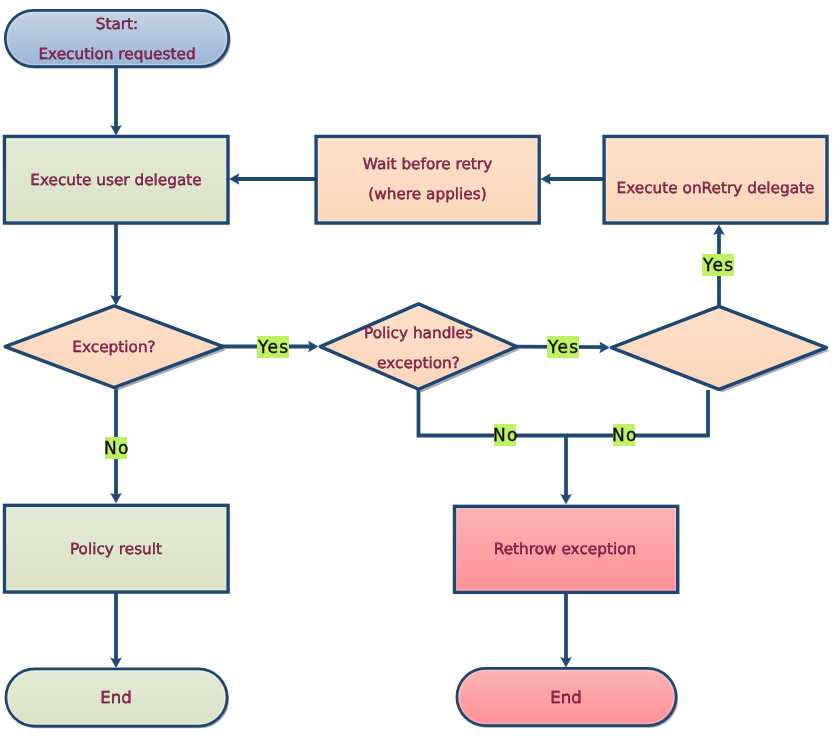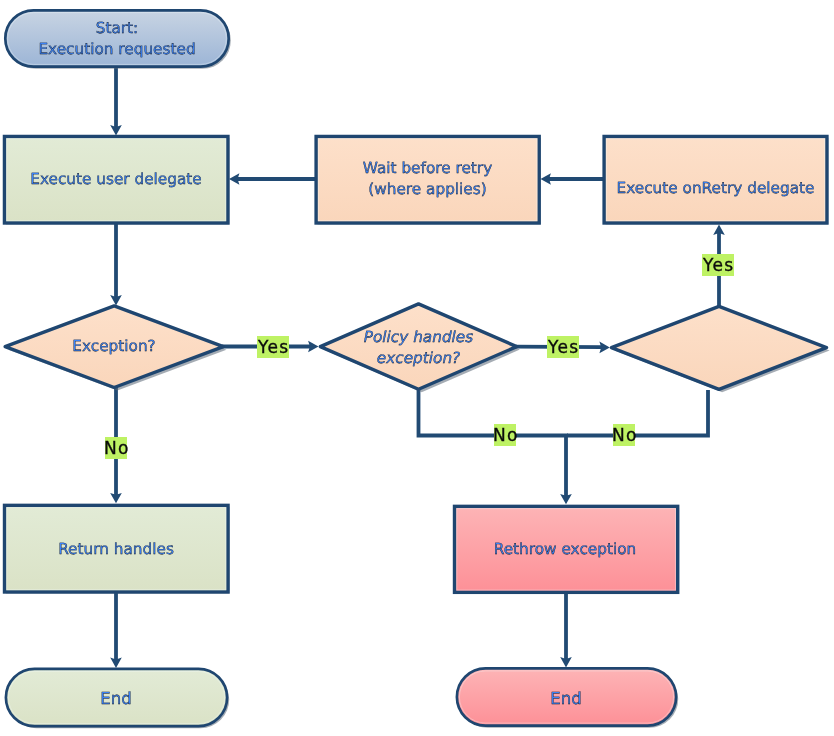--- a/index.html
+++ b/index.html
@@ -3,21 +3,21 @@
 <meta charset="utf-8">
 <title>Retry policy flowchart</title>
 <style>
   html,body{margin:0;padding:0;}
   body{width:834px;height:736px;background:#ffffff;overflow:hidden;
        font-family:"DejaVu Sans",sans-serif;}
   #stage{position:relative;width:834px;height:736px;}
   svg.layer{position:absolute;left:0;top:0;width:834px;height:736px;}
   .nodelabel{position:absolute;display:flex;align-items:center;justify-content:center;
     will-change:transform;transform:translateZ(0);
-    text-align:center;color:#3b82f6;font-size:15.3px;line-height:21px;
+    text-align:center;color:#be185d;font-size:15.3px;line-height:30px;
     -webkit-font-smoothing:antialiased;text-rendering:geometricPrecision;
     -webkit-text-stroke:0.35px #0c0c0c;}
   .nodelabel > span{display:block;position:relative;top:0px;white-space:pre-line;}
   .edgelabel{position:absolute;display:flex;align-items:center;justify-content:center;
     will-change:transform;transform:translateZ(0);
     color:#0c0c0c;font-size:17px;background:#bef264;line-height:1;letter-spacing:1.3px;text-indent:1.3px;-webkit-text-stroke:0.35px #0c0c0c;}
 </style>
 </head>
 <body>
 
@@ -122,26 +122,26 @@
   </div>
   <div class="nodelabel" style="left:3px;top:134px;width:226px;height:91px;">
     <span style="white-space: pre-line;">Execute user delegate</span>
   </div>
   <div class="nodelabel" style="left:603px;top:134px;width:225px;height:108px;">
     <span style="white-space: pre-line;">Execute onRetry delegate</span>
   </div>
   <div class="nodelabel" style="left:4px;top:304px;width:220px;height:85px;">
     <span style="white-space: pre-line;">Exception?</span>
   </div>
-  <div class="nodelabel" style="left:319px;top:303.5px;width:199px;height:88px;font-style:italic;">
+  <div class="nodelabel" style="left:319px;top:303.5px;width:199px;height:88px;">
     <span style="white-space: pre-line;">Policy handles
 exception?</span>
   </div>
   <div class="nodelabel" style="left:3px;top:506px;width:226px;height:86px;">
-    <span style="white-space: pre-line;">Return handles</span>
+    <span style="white-space: pre-line;">Policy result</span>
   </div>
   <div class="nodelabel" style="left:453px;top:506px;width:224px;height:86px;">
     <span style="white-space: pre-line;">Rethrow exception</span>
   </div>
   <div class="nodelabel" style="left:4px;top:668px;width:224px;height:60px;font-size:16.6px;">
     <span style="white-space: pre-line;">End</span>
   </div>
   <div class="nodelabel" style="left:455px;top:668px;width:222px;height:60px;font-size:16.6px;">
     <span style="white-space: pre-line;">End</span>
   </div>

